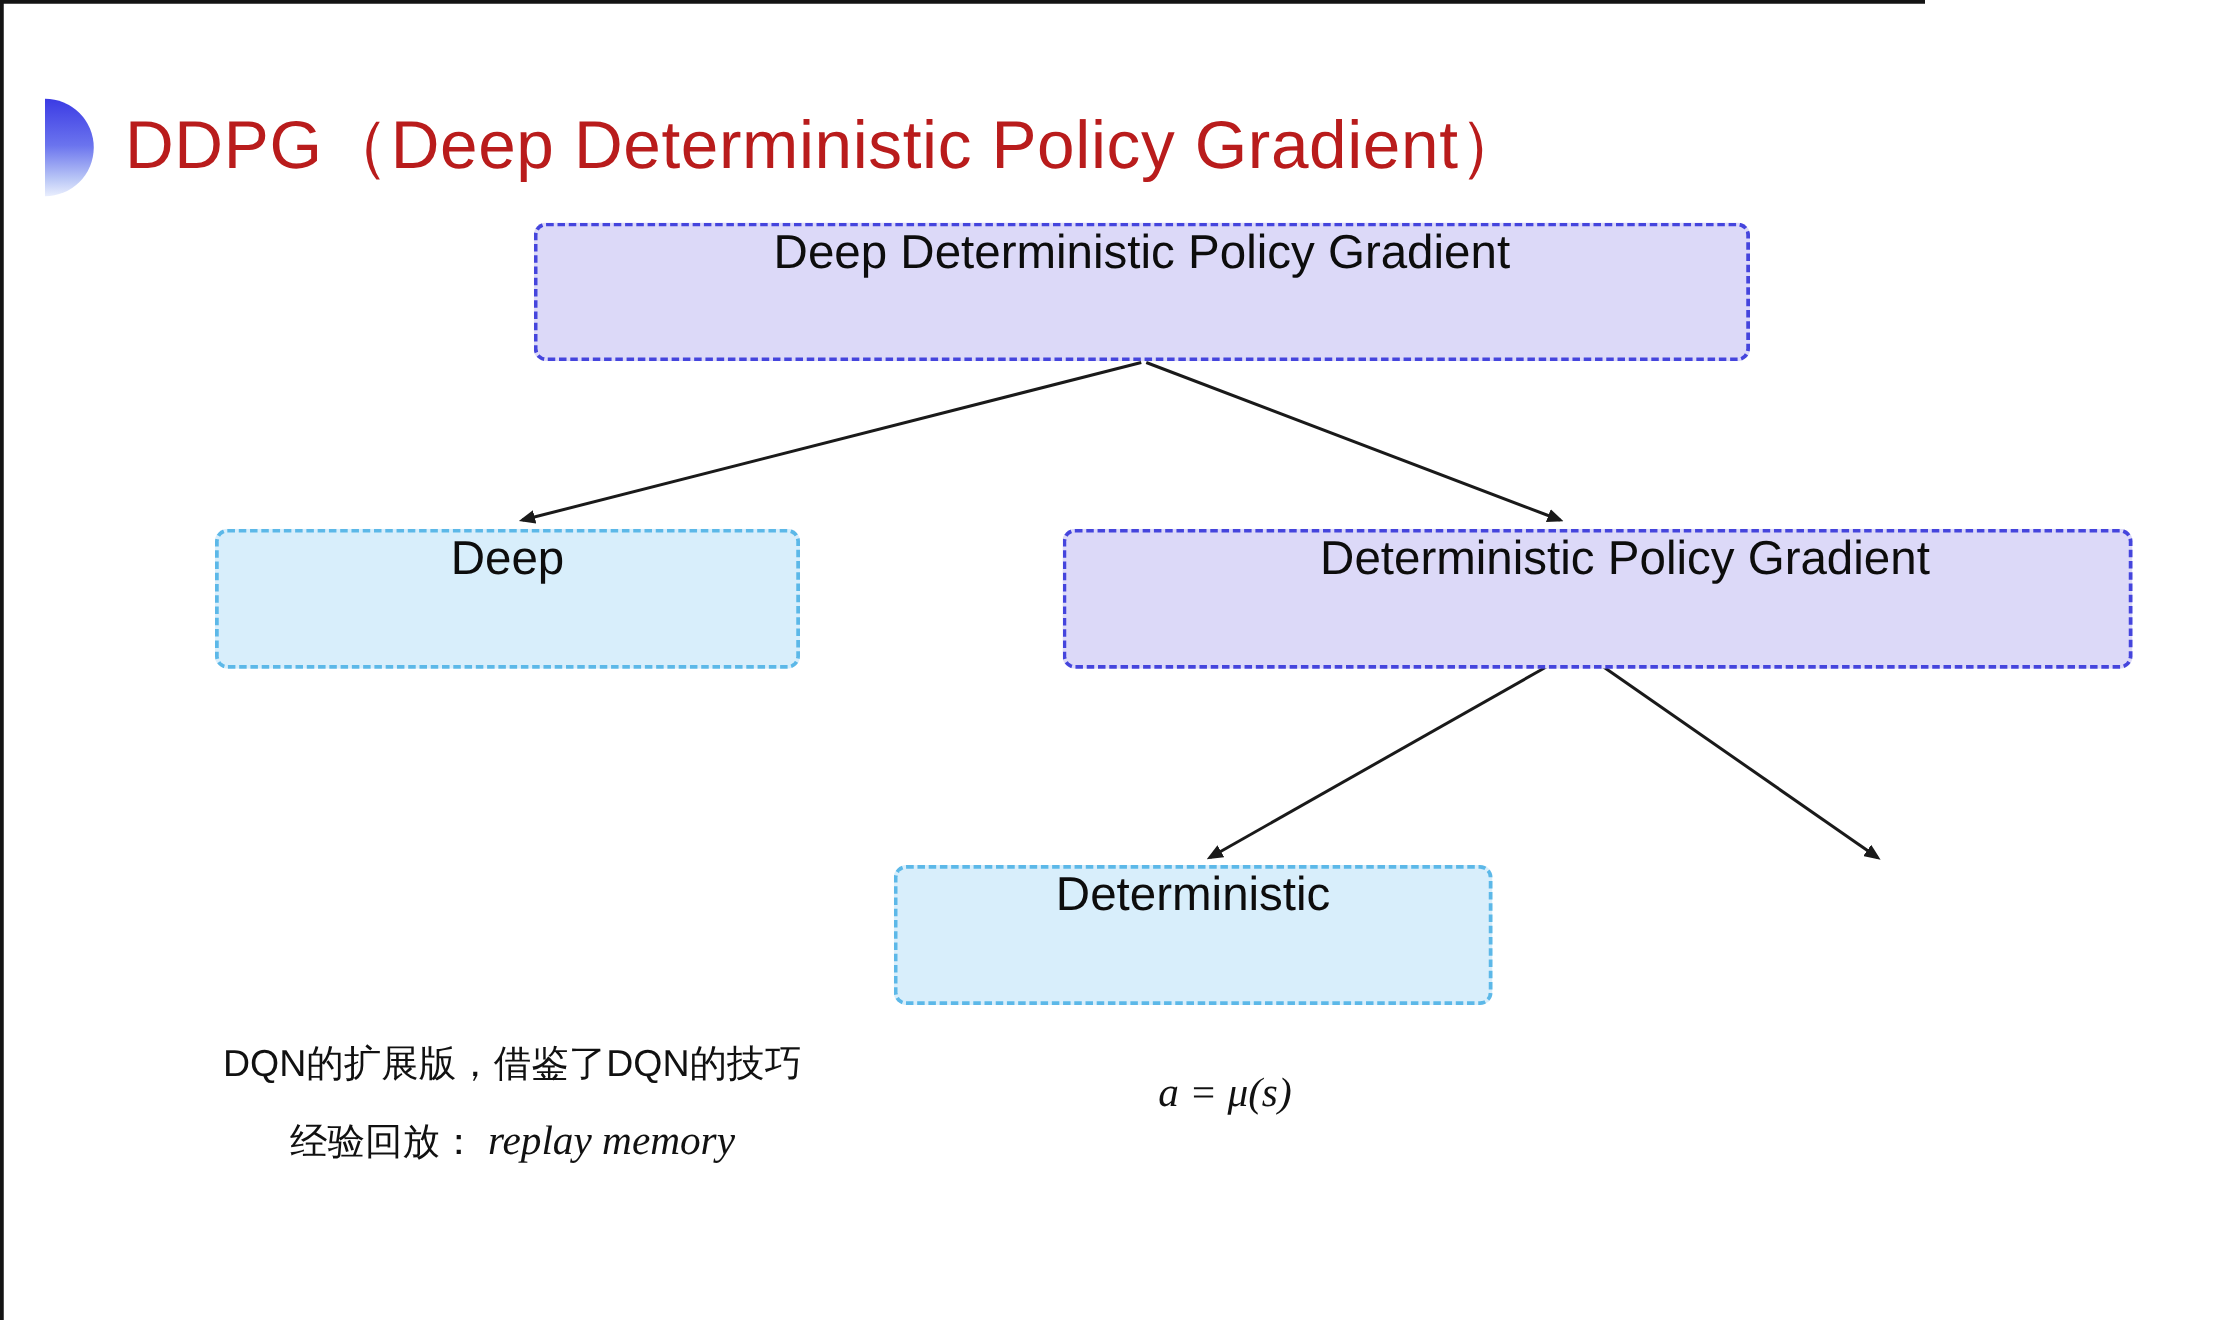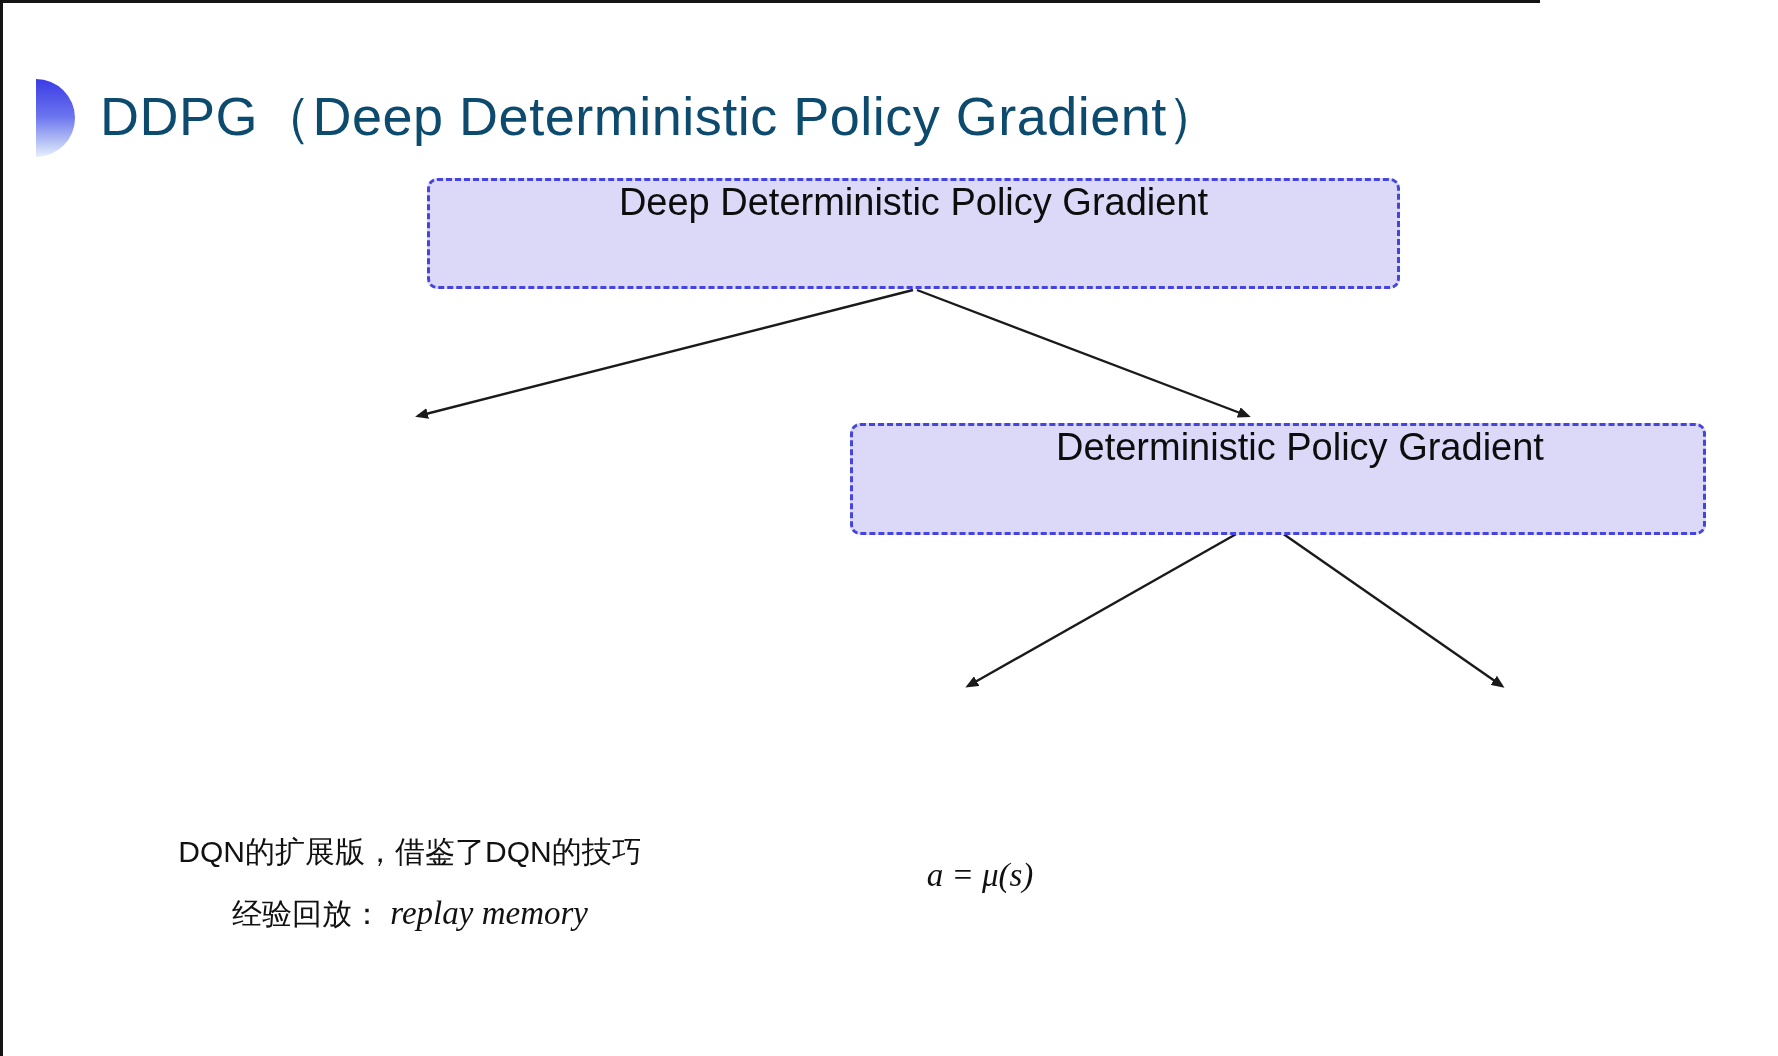--- a/index.html
+++ b/index.html
@@ -27,21 +27,21 @@
   
   .bullet {
     position: absolute; left: 36px; top: 79px;
     width: 39px; height: 78px;
     border-radius: 0 100% 100% 0 / 0 50% 50% 0;
     background: linear-gradient(180deg, #3b3be4 0%, #6b74ee 48%, #b9c6f6 82%, #e9eefd 100%);
   }
   .title {
     position: absolute; left: 100px; top: 74px;
     font-size: 54px; line-height: 84px;
-    color: #0c4a6e; letter-spacing: 0.5px;
+    color: #b91c1c; letter-spacing: 0.5px;
     white-space: nowrap;
   }
   
   .node {
     position: absolute;
     display: flex; justify-content: center;
     border-radius: 10px;
     font-size: 38px; color: #0d0d0d;
     text-align: center;
   }
@@ -105,22 +105,28 @@
     </defs>
     <line x1="913" y1="290" x2="418" y2="416" stroke="#1a1a1a" stroke-width="2.4" marker-end="url(#arrhead)"></line>
     <line x1="917" y1="290" x2="1248" y2="416" stroke="#1a1a1a" stroke-width="2.4" marker-end="url(#arrhead)"></line>
     <line x1="1238" y1="533" x2="968" y2="686" stroke="#1a1a1a" stroke-width="2.4" marker-end="url(#arrhead)"></line>
     <line x1="1282" y1="533" x2="1502" y2="686" stroke="#1a1a1a" stroke-width="2.4" marker-end="url(#arrhead)"></line>
   </svg>
 
   <div class="node purple node-ddpg">
     <span>Deep Deterministic Policy Gradient</span>
   </div>
+  <div class="node cyan node-deep">
+    <span>Deep</span>
+  </div>
   <div class="node purple node-dpg">
     <span>Deterministic Policy Gradient</span>
+  </div>
+  <div class="node cyan node-det">
+    <span>Deterministic</span>
   </div>
 
   <div class="note note-left">
     <div>DQN的扩展版，借鉴了DQN的技巧</div>
     <div class="row3">
       <span>经验回放：</span>
       <span class="term">replay memory</span>
     </div>
   </div>
 

